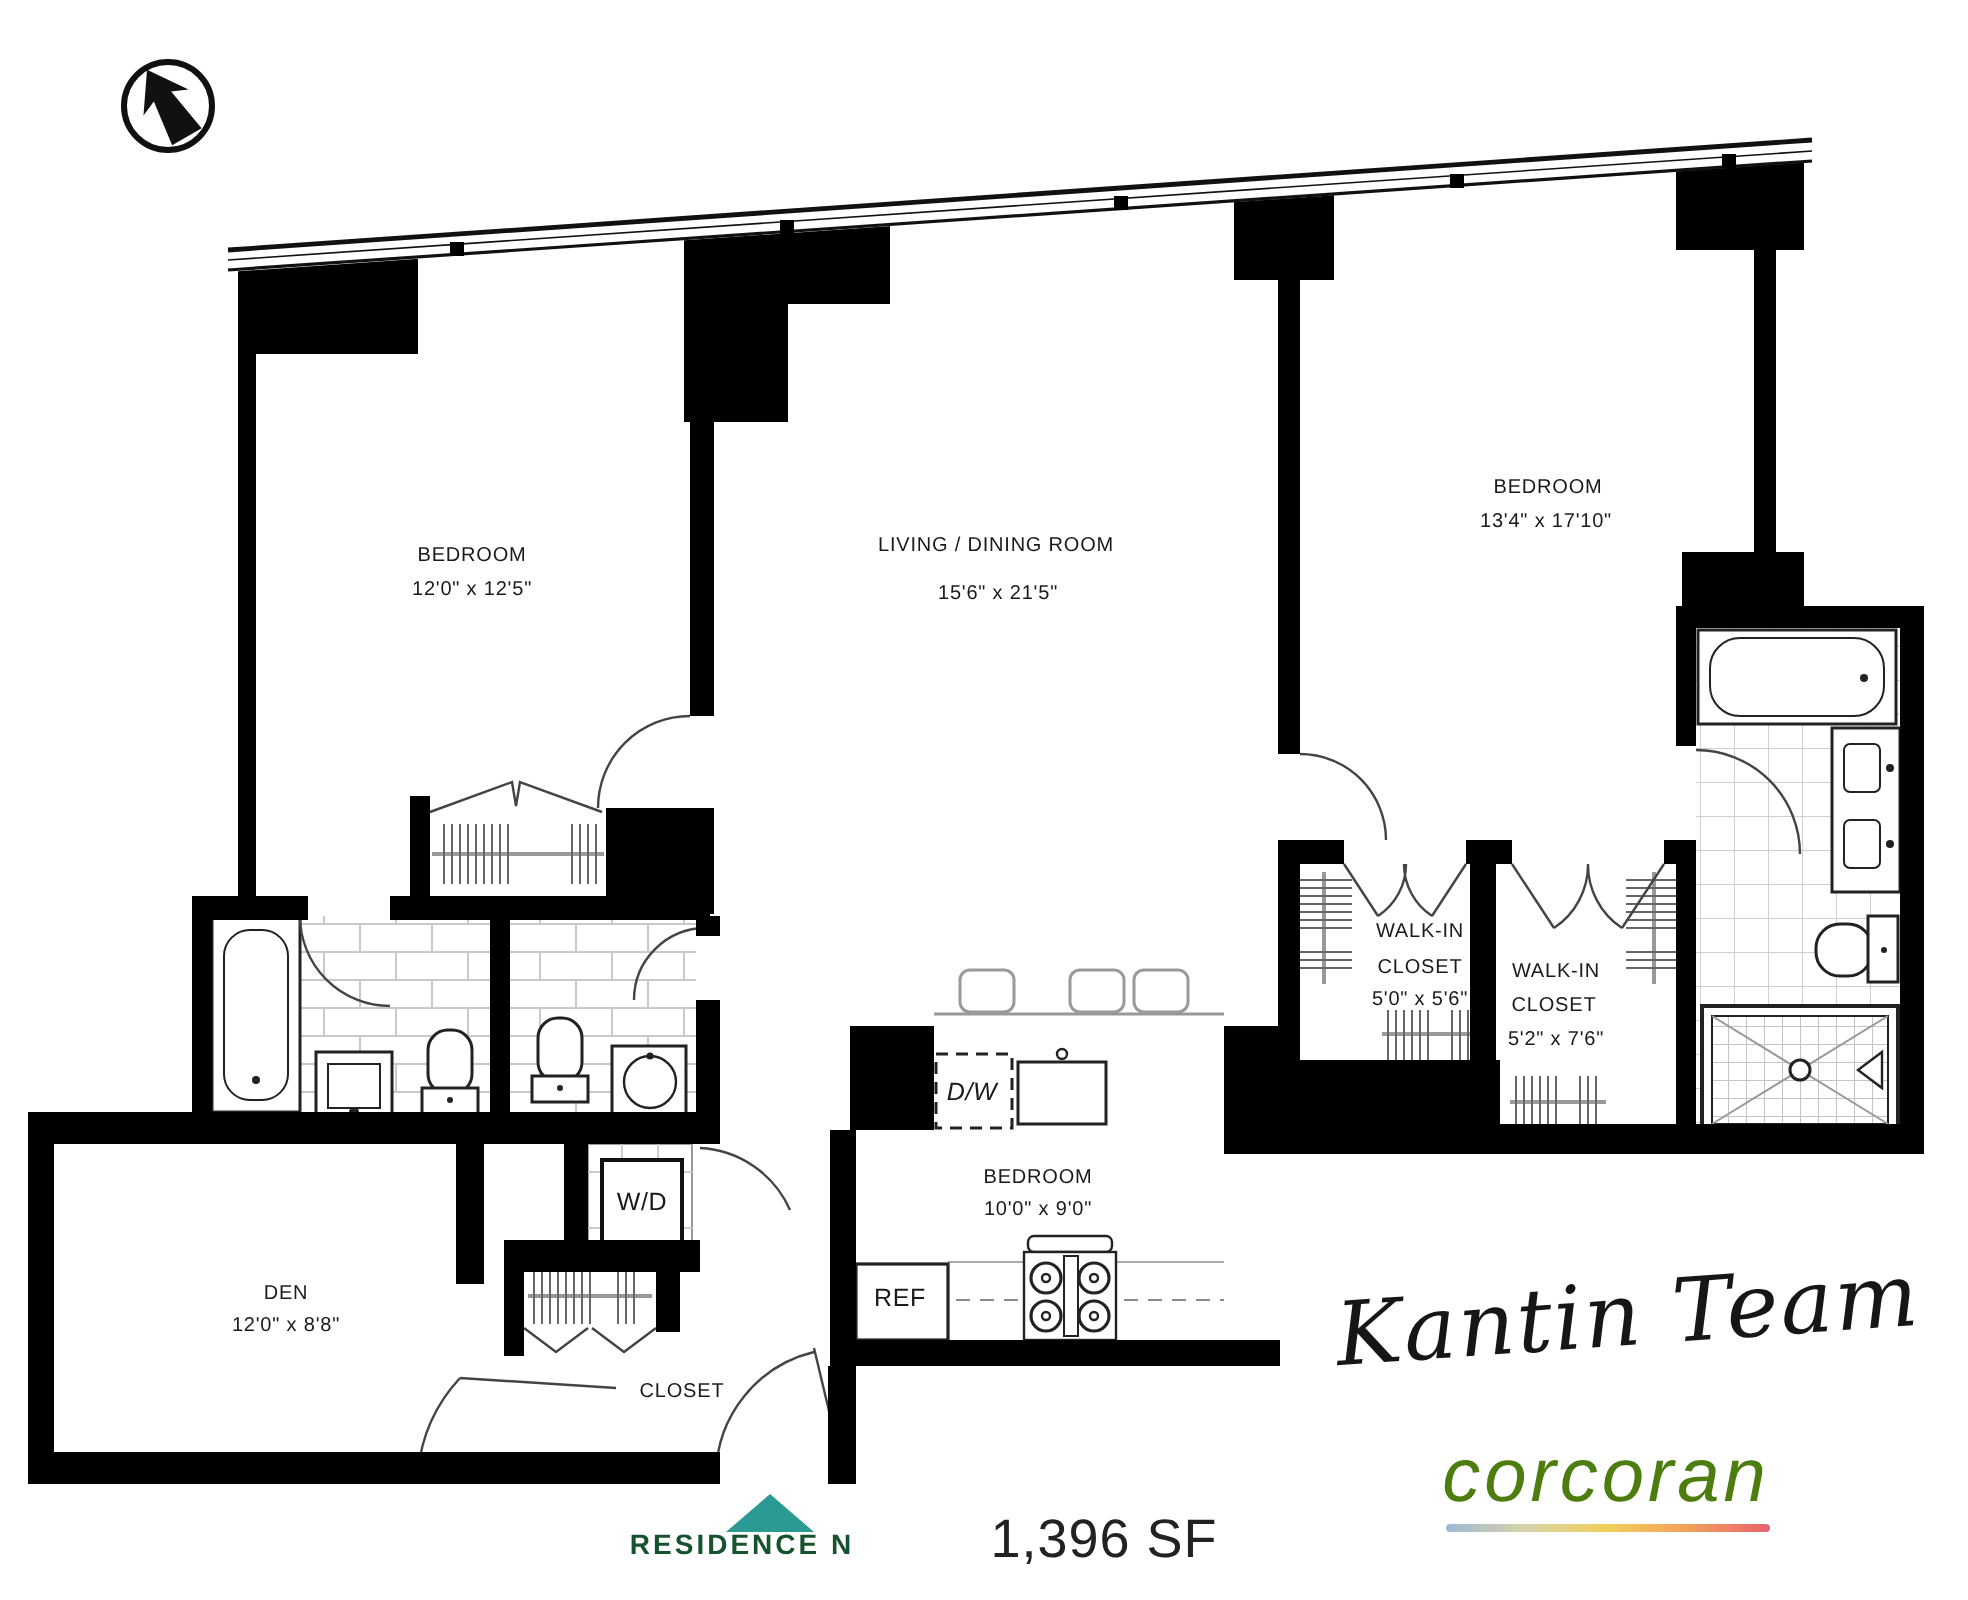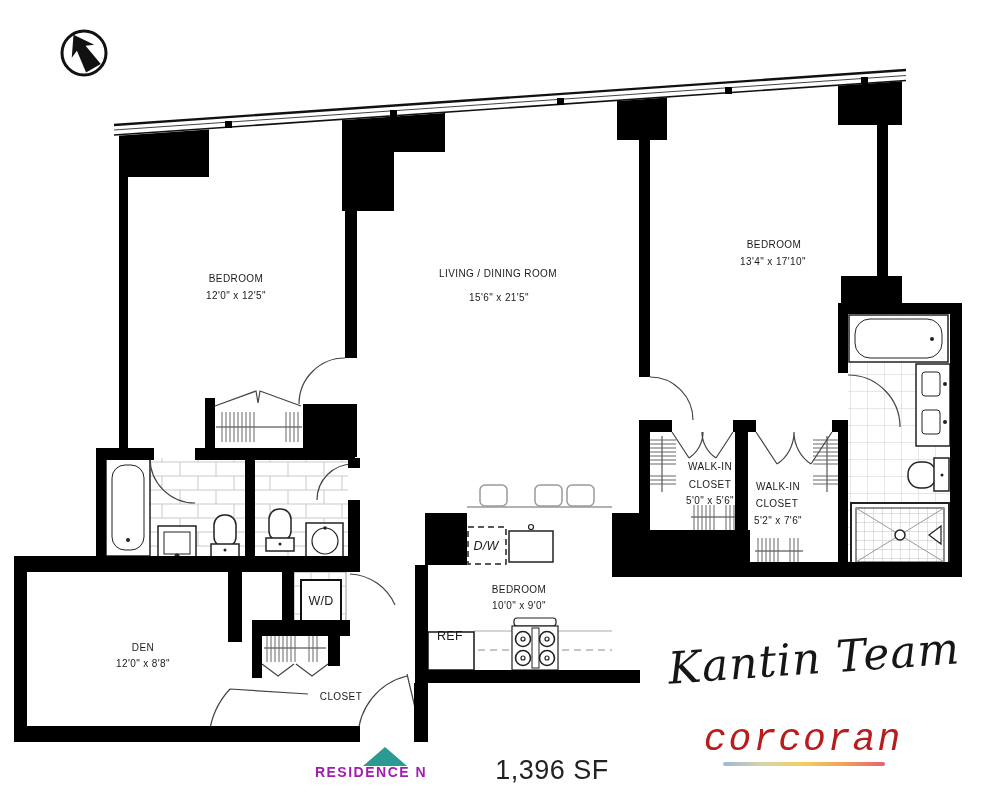--- a/index.html
+++ b/index.html
@@ -4,24 +4,24 @@
 <style>
   html,body{margin:0;padding:0;background:#fff;}
   #stage{position:relative;width:984px;height:800px;background:#fff;overflow:hidden;
          font-family:"Liberation Sans",sans-serif;}
   #plan-svg{position:absolute;left:0;top:0;}
   .lbl{position:absolute;transform:translate(-50%,-50%);white-space:nowrap;
        font-size:10px;color:#1a1a1a;letter-spacing:.4px;text-align:center;}
   .lbl.small{font-size:12px;font-style:italic;}
   .lbl.appliance{font-size:12.5px;letter-spacing:.3px;}
   .lbl.sf{font-size:27px;color:#222;letter-spacing:.5px;}
-  .lbl.residence{font-size:14px;font-weight:bold;color:#a21caf;letter-spacing:1.5px;}
+  .lbl.residence{font-size:14px;font-weight:bold;color:#14532d;letter-spacing:1.5px;}
   .lbl.team{font-family:"DejaVu Serif",serif;font-style:italic;font-size:44px;color:#161616;
             transform:translate(-50%,-50%) rotate(-4deg);letter-spacing:1px;}
-  .lbl.brokerage{font-family:Liberation Mono, monospace;font-style:italic;font-size:38px;color:#b91c1c;
+  .lbl.brokerage{font-family:Liberation Sans, sans-serif;font-style:italic;font-size:38px;color:#4d7c0f;
             letter-spacing:2px;}
   .gradbar{position:absolute;left:723px;top:762px;width:162px;height:4px;border-radius:2px;
            background:linear-gradient(to right,#9fb8d8,#d9d3a8,#f2cf5b,#f0a05a,#e8616e);}
 </style>
 </head>
 <body>
 
 <div id="stage">
 
 <svg id="plan-svg" width="984" height="800" viewBox="0 0 984 800">
@@ -258,21 +258,21 @@
 <div class="lbl" style="left:519px;top:589px">BEDROOM</div>
 <div class="lbl" style="left:519px;top:605px">10'0" x 9'0"</div>
 
 <div class="lbl" style="left:143px;top:647px">DEN</div>
 <div class="lbl" style="left:143px;top:663px">12'0" x 8'8"</div>
 
 <div class="lbl" style="left:341px;top:696px">CLOSET</div>
 
 <div class="lbl appliance" style="left:321px;top:601px">W/D</div>
 <div class="lbl small appliance" style="left:486px;top:546px">D/W</div>
-<div class="lbl appliance" style="left:450px;top:636px">REF</div>
+<div class="lbl appliance" style="left:450px;top:649px">REF</div>
 
 <div class="lbl sf" style="left:552px;top:770px">1,396 SF</div>
 <div class="lbl residence" style="left:371px;top:772px">RESIDENCE N</div>
 
 <div class="lbl team" style="left:814px;top:658px">Kantin Team</div>
 <div class="lbl brokerage" style="left:803px;top:739px">corcoran</div>
 <div class="gradbar"></div>
 
 </div>
 

